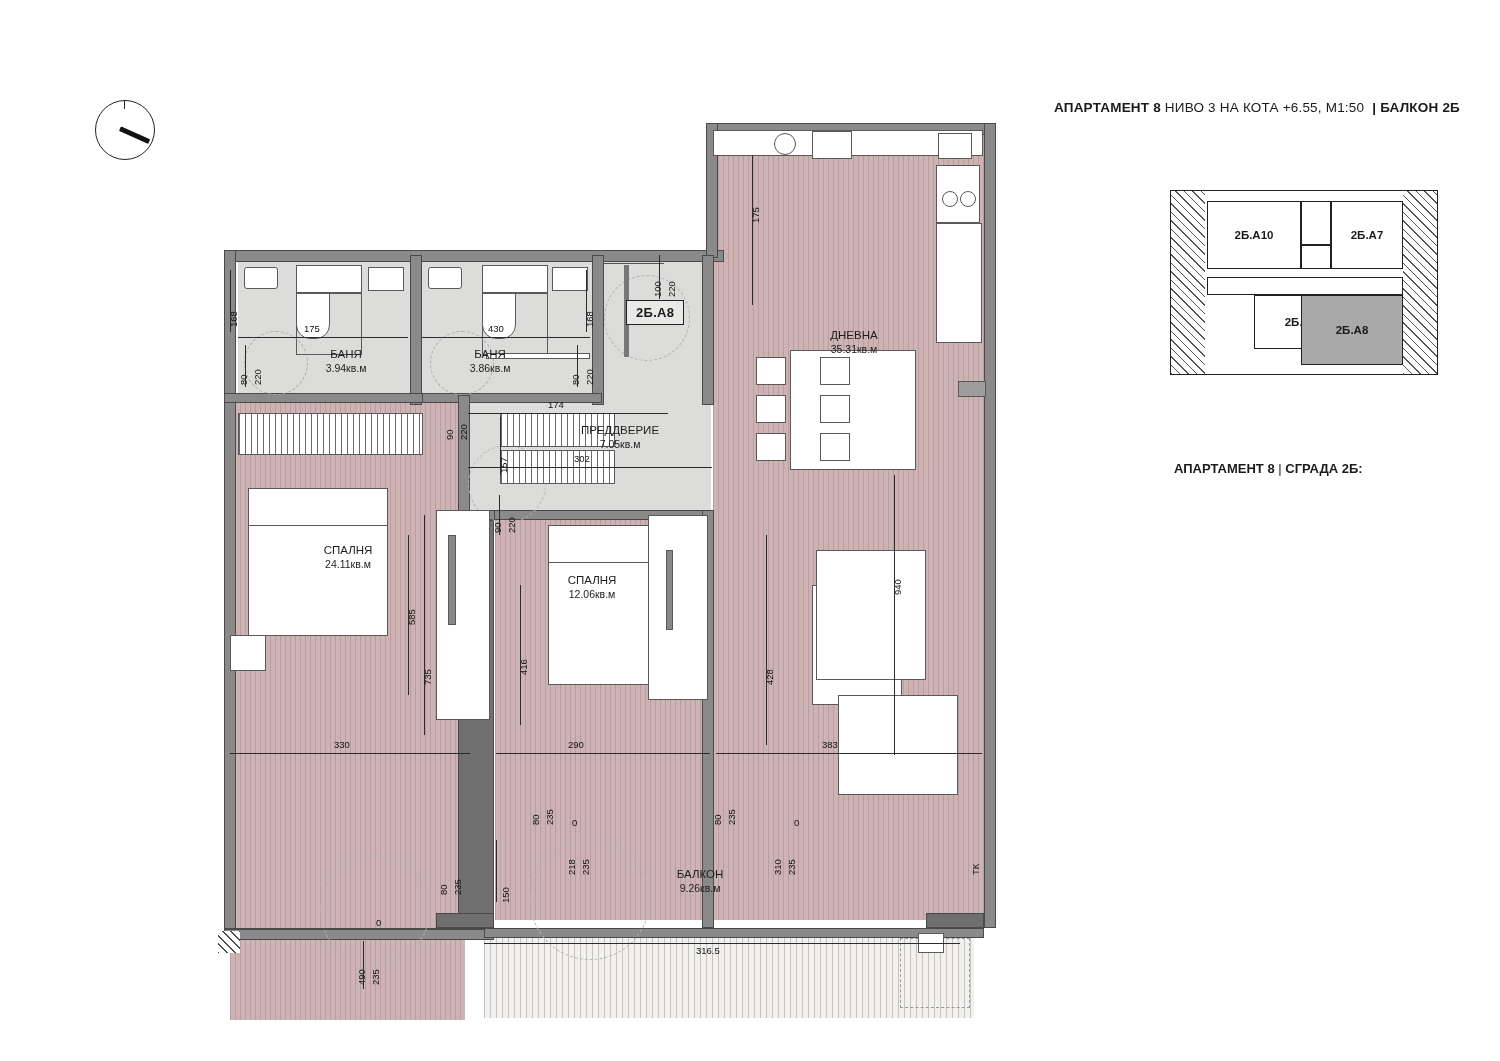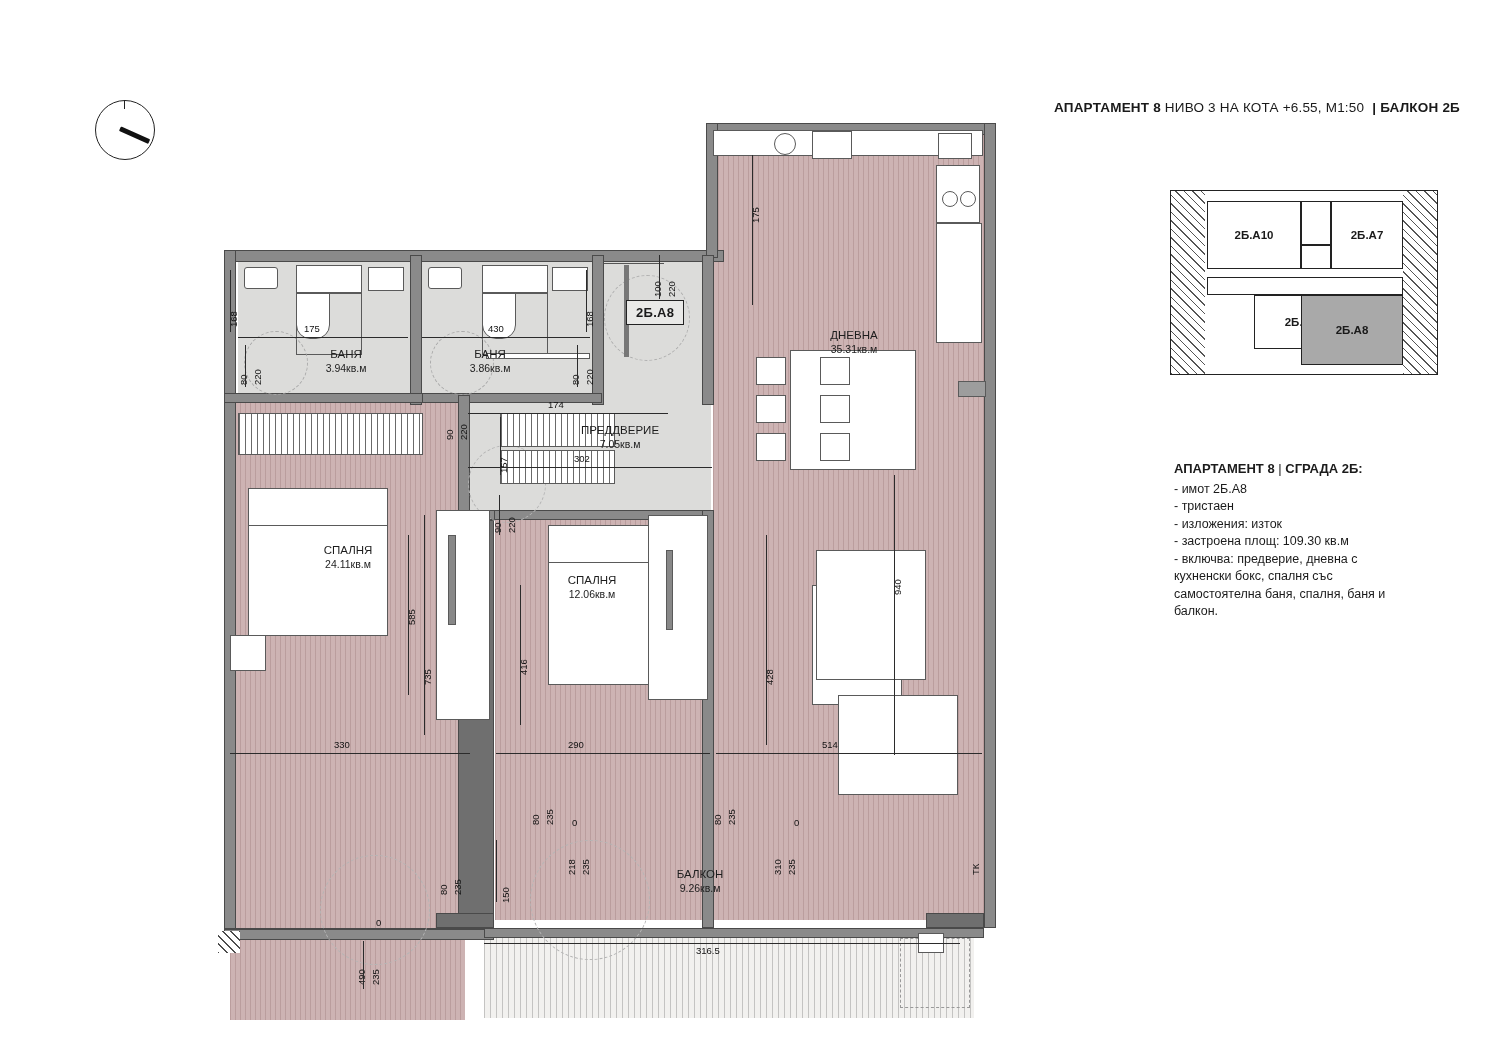--- a/index.html
+++ b/index.html
@@ -265,21 +265,21 @@
     <div class="dimtxt vert" style="left:222px;top:590px;">735</div>
     <div class="dimline-h" style="left:30px;top:658px;width:240px;"></div>
     <div class="dimtxt" style="left:134px;top:644px;">330</div>
 
     <div class="dimline-v" style="left:320px;top:490px;height:140px;"></div>
     <div class="dimtxt vert" style="left:318px;top:580px;">416</div>
     <div class="dimline-h" style="left:296px;top:658px;width:214px;"></div>
     <div class="dimtxt" style="left:368px;top:644px;">290</div>
 
     <div class="dimline-h" style="left:516px;top:658px;width:266px;"></div>
-    <div class="dimtxt" style="left:622px;top:644px;">514</div>
+    <div class="dimtxt" style="left:622px;top:644px;">383</div>
     <div class="dimline-v" style="left:694px;top:380px;height:280px;"></div>
     <div class="dimtxt vert" style="left:692px;top:500px;">940</div>
     <div class="dimline-v" style="left:566px;top:440px;height:210px;"></div>
     <div class="dimtxt vert" style="left:564px;top:590px;">428</div>
     <div class="dimline-v" style="left:552px;top:60px;height:150px;"></div>
     <div class="dimtxt vert" style="left:550px;top:128px;">175</div>
 
     <div class="dimtxt vert" style="left:330px;top:730px;">80</div>
     <div class="dimtxt vert" style="left:344px;top:730px;">235</div>
     <div class="dimtxt" style="left:372px;top:722px;">0</div>
@@ -329,25 +329,15 @@
       <span>2Б.А8</span>
     </div>
   </div>
 
   <div class="infobox">
     <div class="ttl">
       <b>АПАРТАМЕНТ 8</b>
       <span>|</span>
       <b>СГРАДА 2Б:</b>
     </div>
-    <ul>
-      <li>- имот 2Б.А8</li>
-      <li>- тристаен</li>
-      <li>- изложения: изток</li>
-      <li>- застроена площ: 109.30 кв.м</li>
-      <li>- включва: предверие, дневна с</li>
-      <li>кухненски бокс, спалня със</li>
-      <li>самостоятелна баня, спалня, баня и</li>
-      <li>балкон.</li>
-    </ul>
   </div>
 
 </div>
 
 </body></html>

